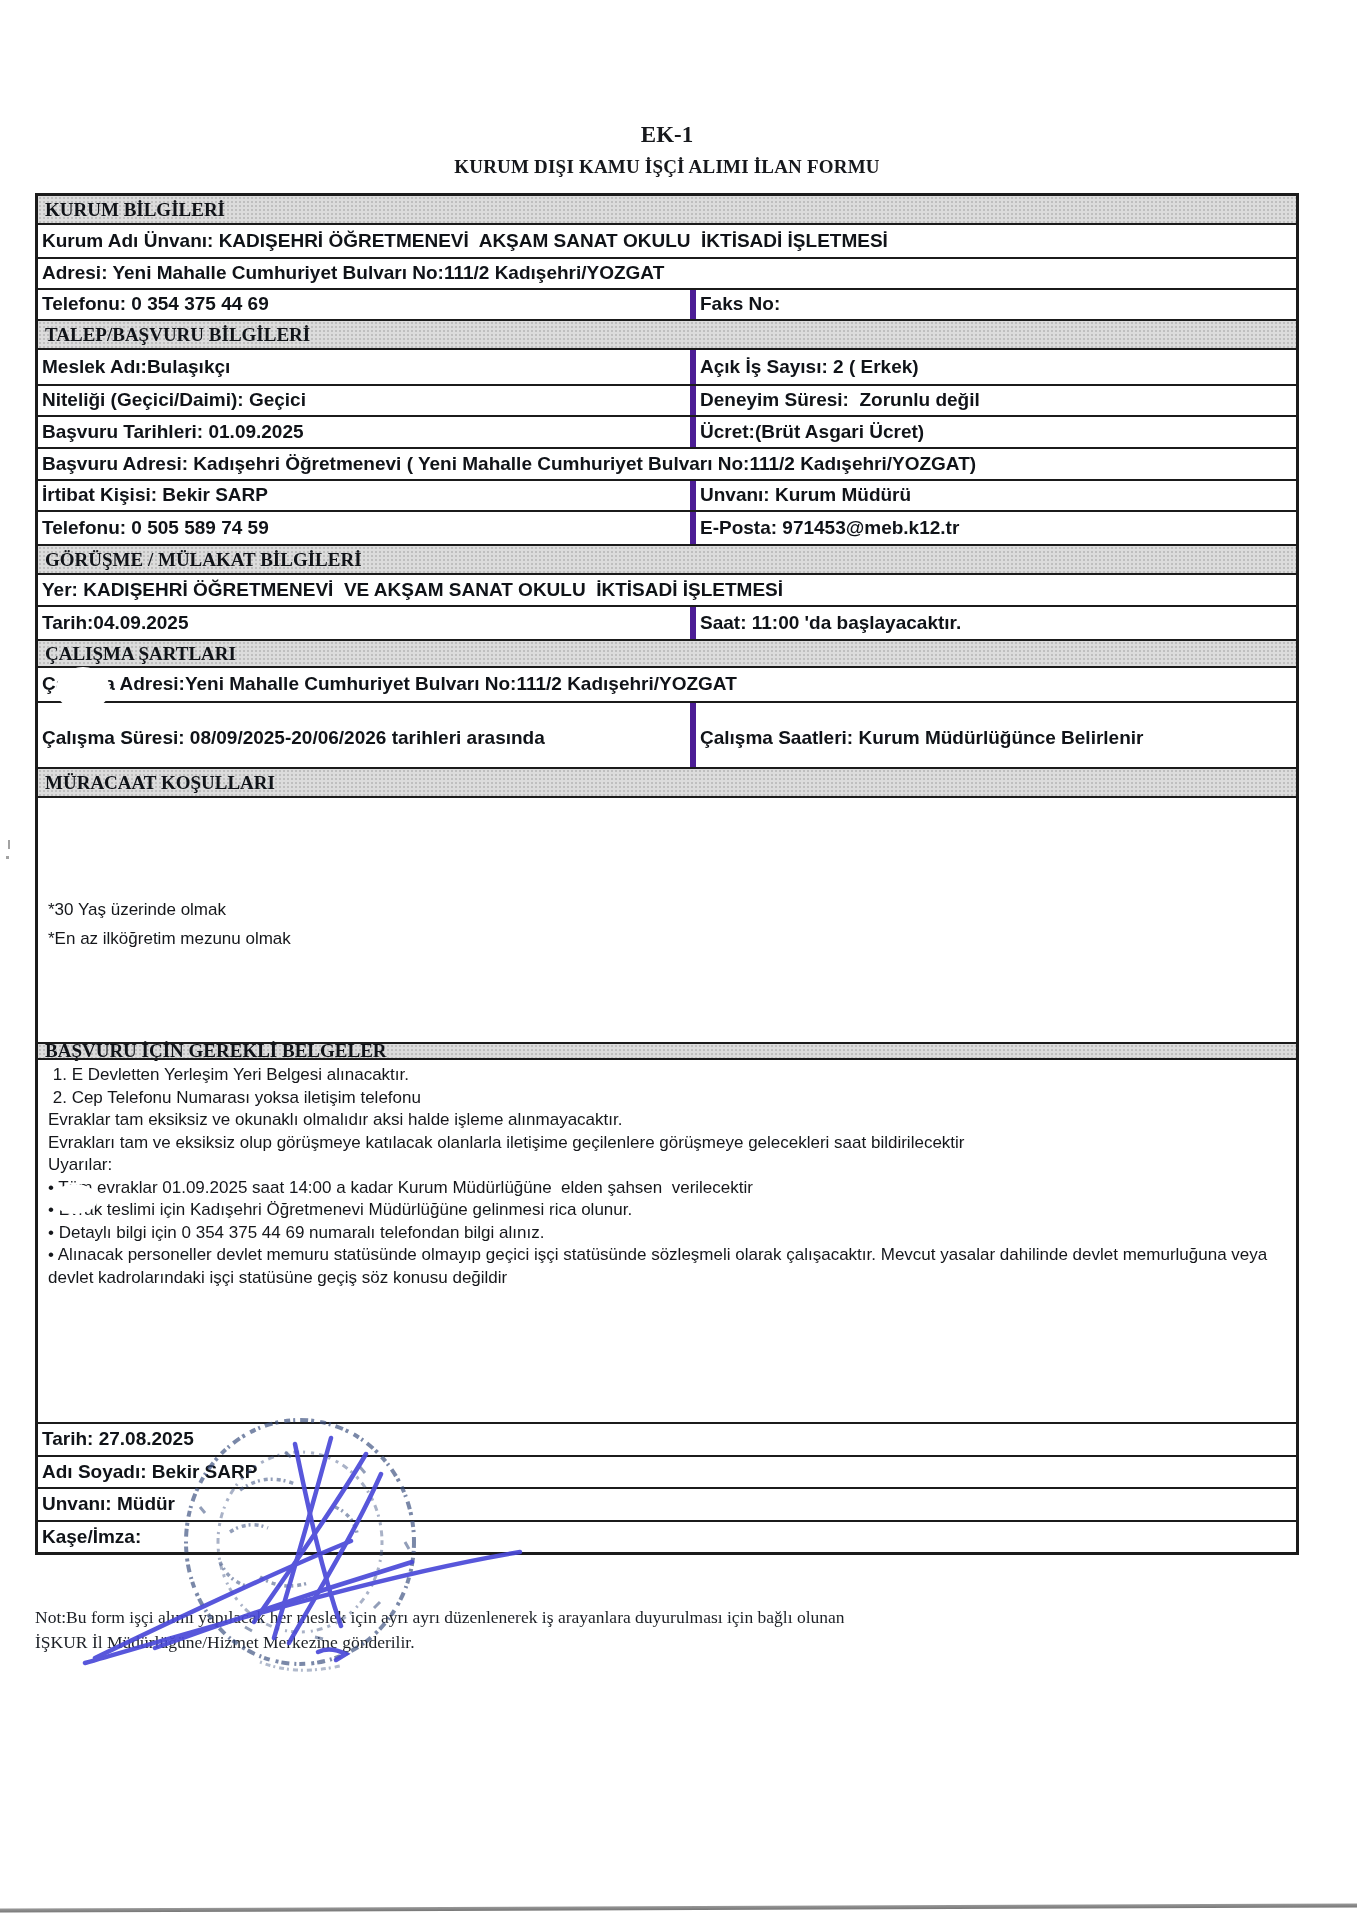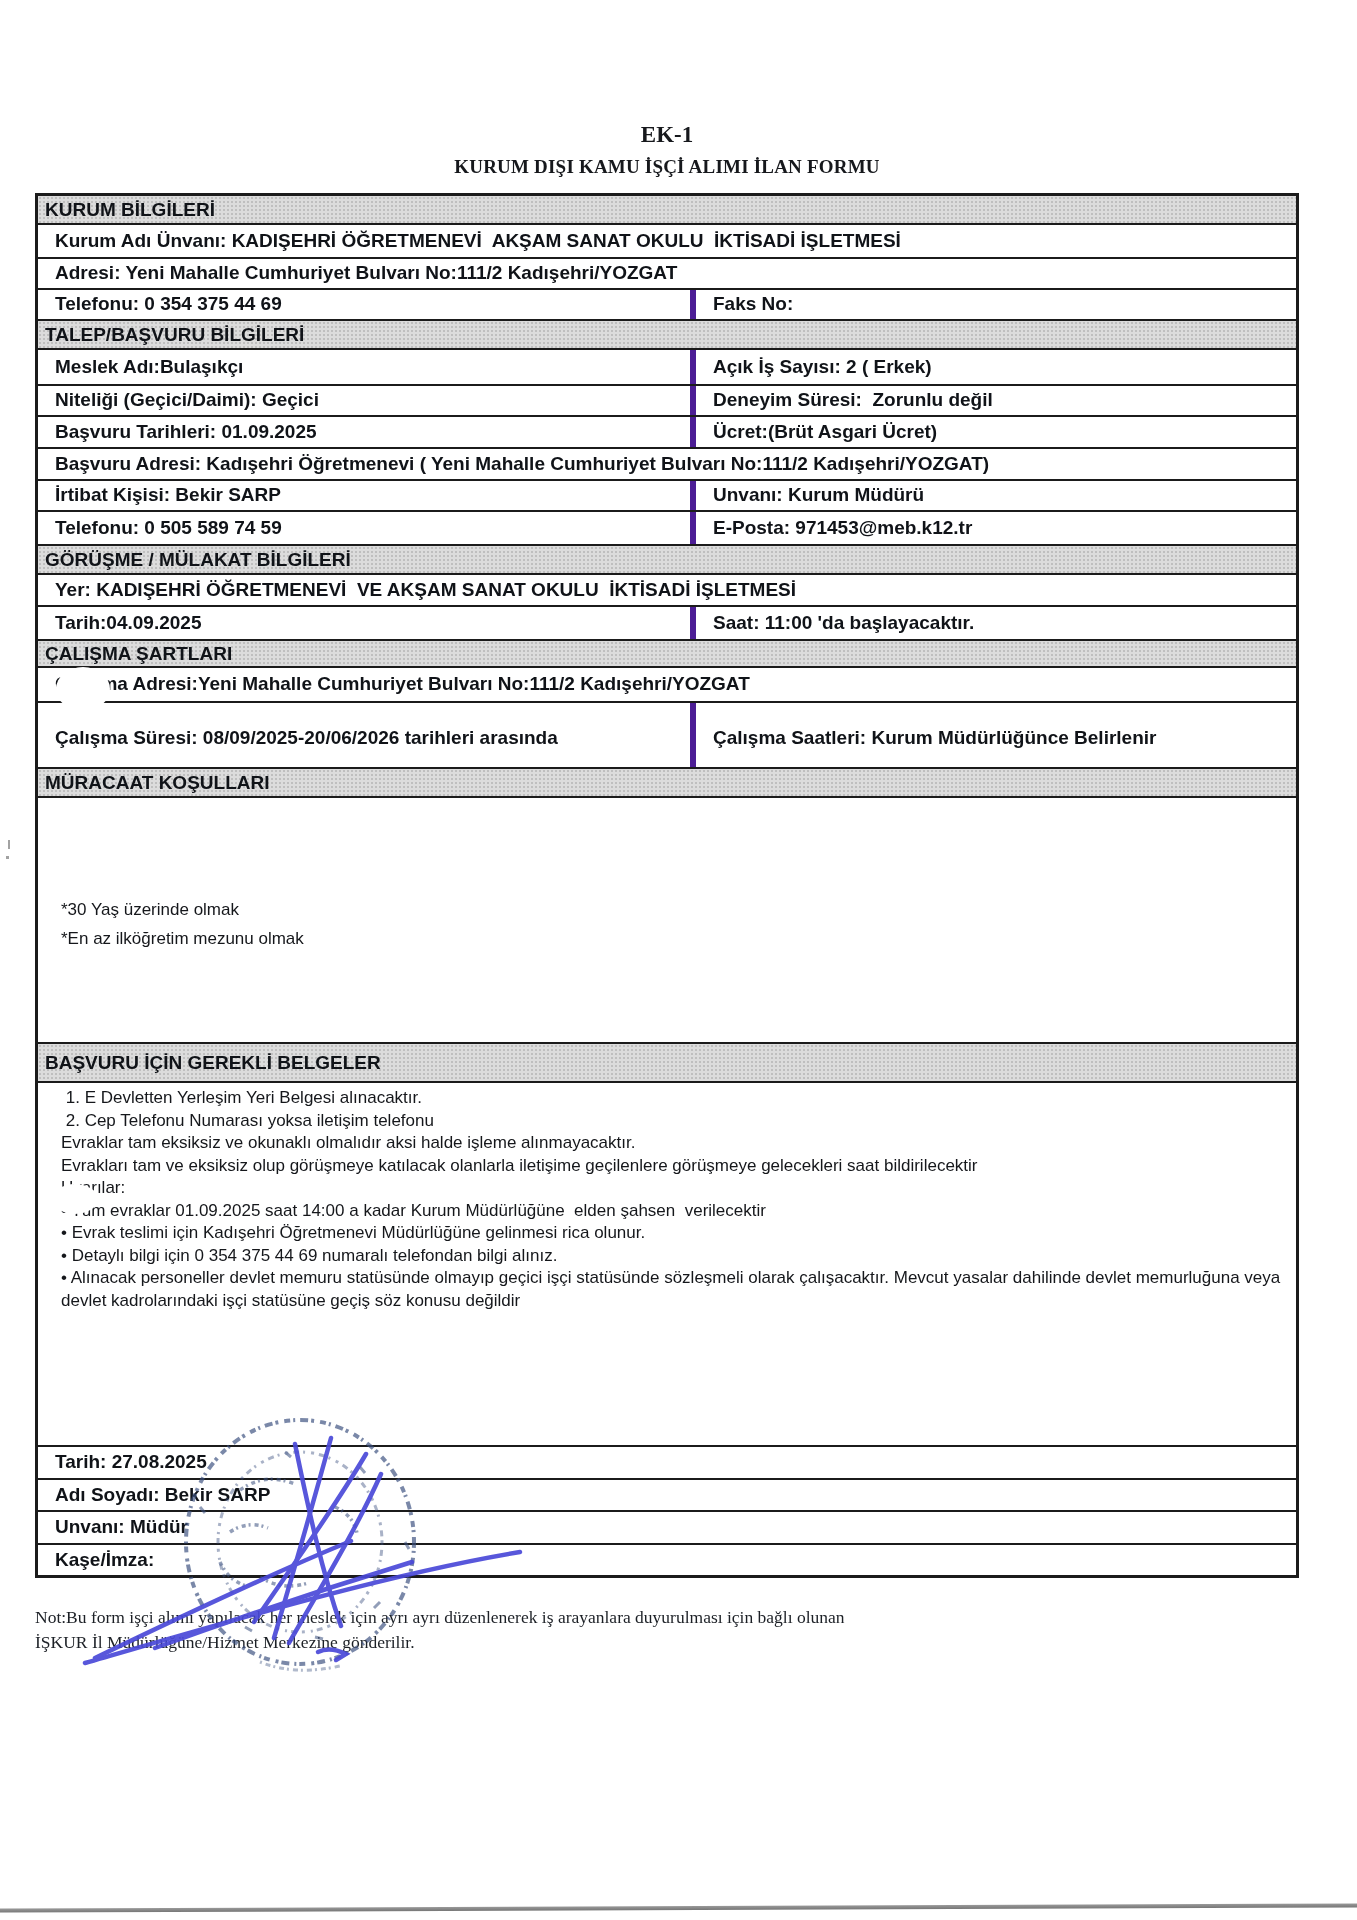--- a/index.html
+++ b/index.html
@@ -22,25 +22,25 @@
   .tbl{
     position:absolute;left:35px;top:193px;width:1264px;
     border:3px solid #1b1b1b;background:#fff;box-sizing:border-box;
   }
   .row{display:flex;box-sizing:border-box;border-top:2px solid #1b1b1b;position:relative;}
   .row.first{border-top:none;}
   .hdr{
     background-color:#dcdcdc;
     background-image:radial-gradient(#bfbfbf .8px, rgba(0,0,0,0) .9px);
     background-size:4px 4px;
-    font-weight:bold;font-size:19px;align-items:center;padding-left:7px;color:#101318;
+    font-weight:bold;font-size:19px;align-items:center;padding-left:7px;color:#101318;font-family:Liberation Serif, serif;
   }
   .cell{
     box-sizing:border-box;display:flex;align-items:center;
-    font-weight:bold;font-size:19px;line-height:1.1;padding-left:17px;color:#101318;
+    font-weight:bold;font-size:19px;line-height:1.1;padding-left:4px;color:#101318;
   }
   .cell span{white-space:pre;}
   .cell.wide{width:100%;}
   .cell.l{width:652px;flex:none;}
   .cell.r{flex:1;border-left:6px solid #4c1d95;}
   .cell.top{align-items:center;padding-top:6px;}
   .bigcell{display:block;font-weight:normal;font-size:17px;color:#15171b;}
   .bigcell .line{white-space:pre-wrap;padding-left:6px;line-height:22.5px;max-width:1250px;}
   .muracaat-lines{padding-top:97px;}
   .muracaat-lines .line{line-height:29px;}
@@ -167,21 +167,21 @@
     </div>
 
     <div class="row hdr" style="height:29px">MÜRACAAT KOŞULLARI</div>
     <div class="row" style="height:246px">
       <div class="cell wide bigcell muracaat-lines">
         <div class="line">*30 Yaş üzerinde olmak</div>
         <div class="line">*En az ilköğretim mezunu olmak</div>
       </div>
     </div>
 
-    <div class="row hdr" style="height:39px">BAŞVURU İÇİN GEREKLİ BELGELER</div>
+    <div class="row hdr" style="height:16px">BAŞVURU İÇİN GEREKLİ BELGELER</div>
     <div class="row" style="height:364px">
       <div class="cell wide bigcell belgeler-lines">
         <div class="line"> 1. E Devletten Yerleşim Yeri Belgesi alınacaktır.</div>
         <div class="line"> 2. Cep Telefonu Numarası yoksa iletişim telefonu</div>
         <div class="line">Evraklar tam eksiksiz ve okunaklı olmalıdır aksi halde işleme alınmayacaktır.</div>
         <div class="line">Evrakları tam ve eksiksiz olup görüşmeye katılacak olanlarla iletişime geçilenlere görüşmeye gelecekleri saat bildirilecektir</div>
         <div class="line">Uyarılar:</div>
         <div class="line">• Tüm evraklar 01.09.2025 saat 14:00 a kadar Kurum Müdürlüğüne  elden şahsen  verilecektir</div>
         <div class="line">• Evrak teslimi için Kadışehri Öğretmenevi Müdürlüğüne gelinmesi rica olunur.</div>
         <div class="line">• Detaylı bilgi için 0 354 375 44 69 numaralı telefondan bilgi alınız.</div>

